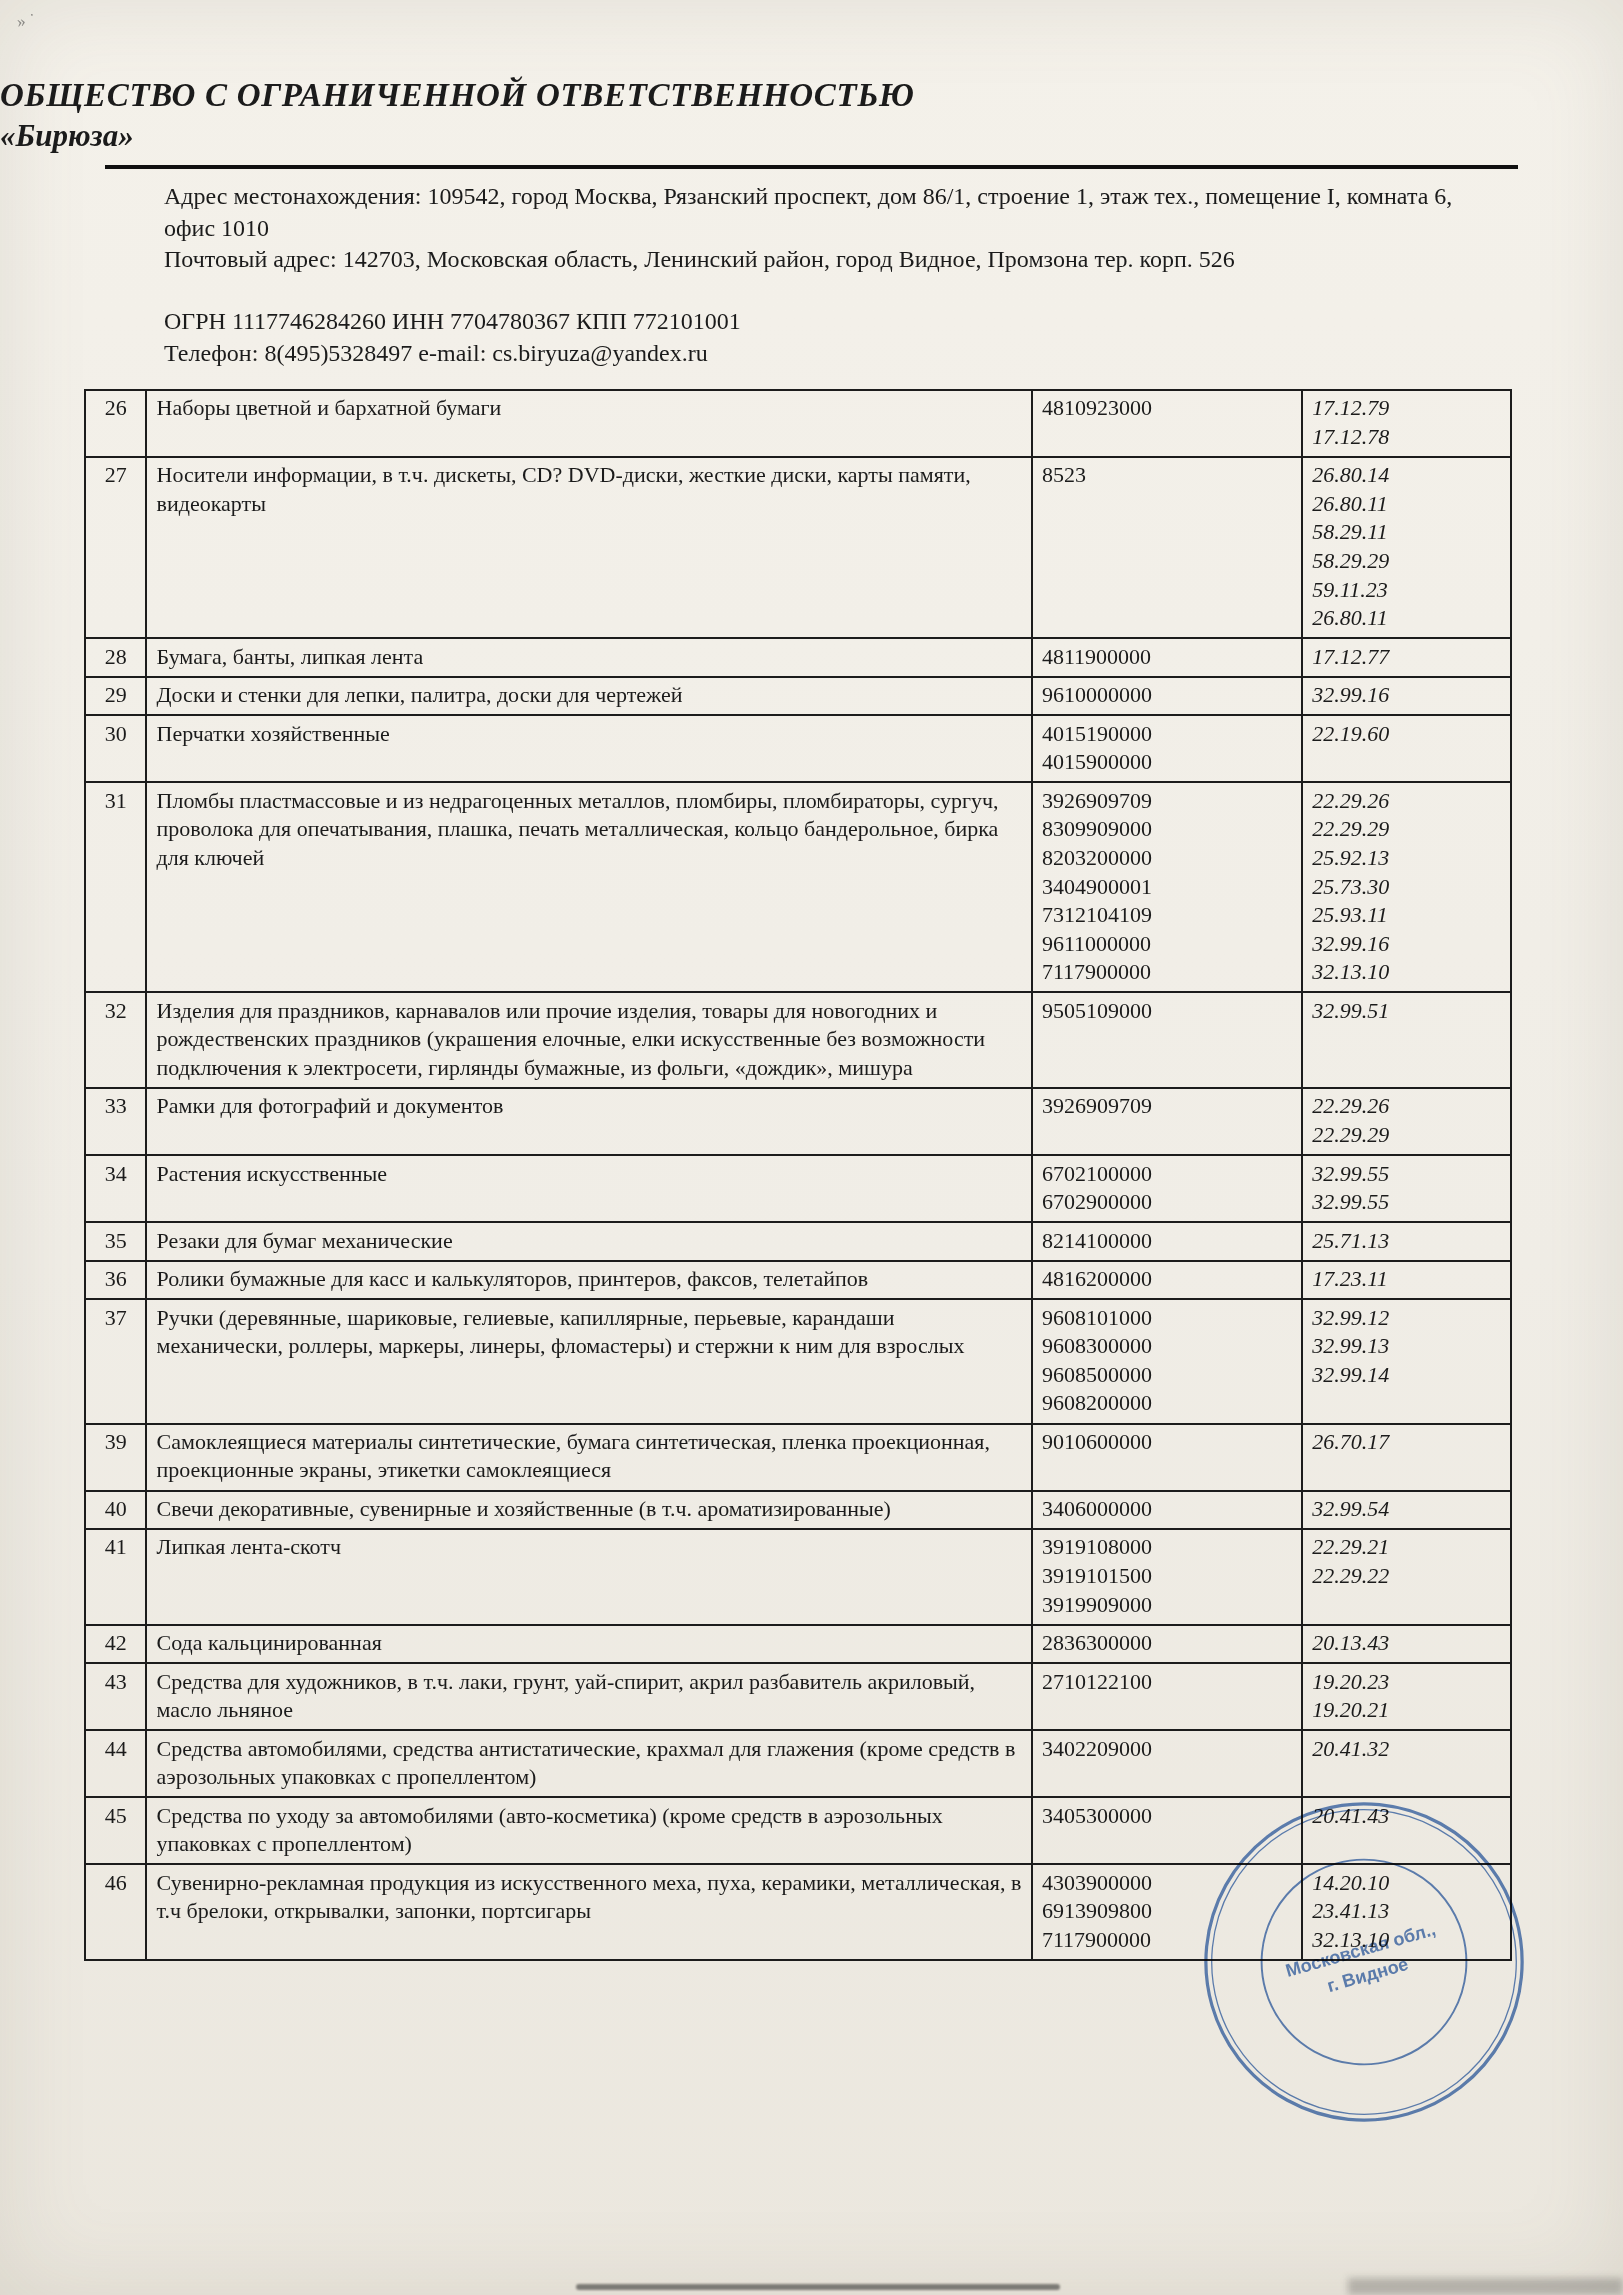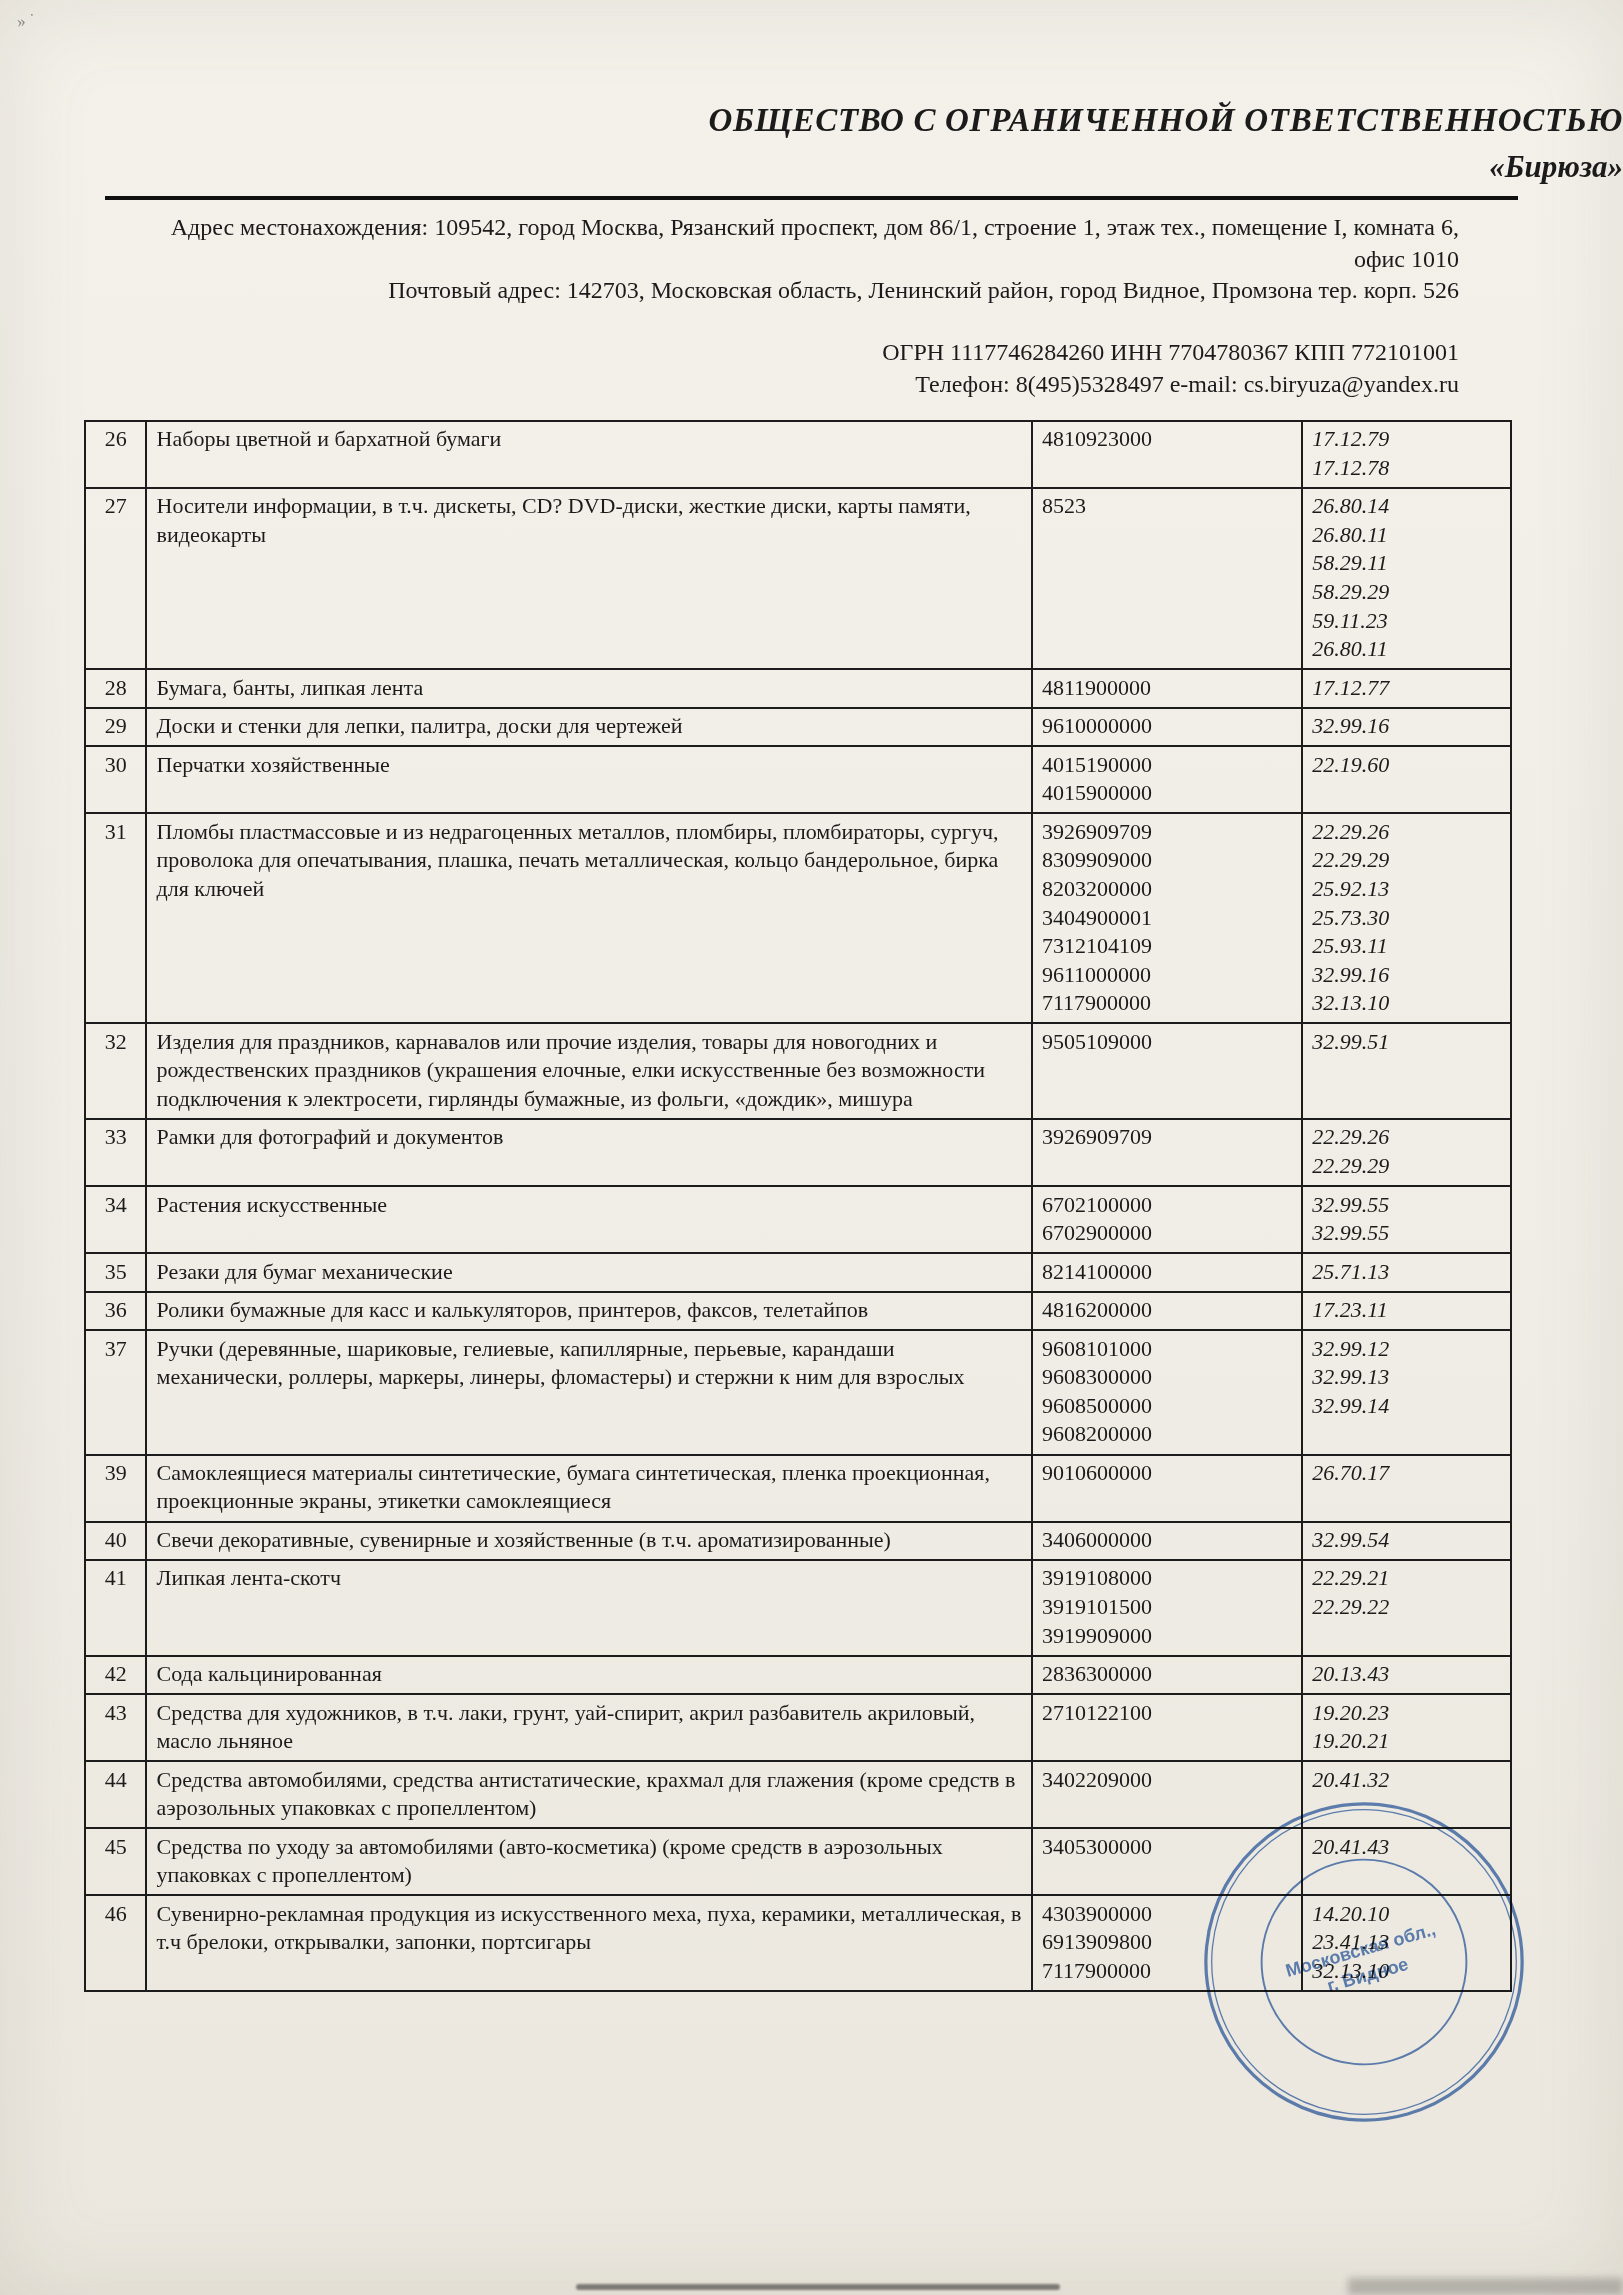--- a/index.html
+++ b/index.html
@@ -10,33 +10,33 @@
     height: 2295px;
     margin: 0 auto;
     background: linear-gradient(180deg, #f4f1ea 0%, #f0ede6 55%, #ebe7de 100%);
     box-shadow: inset 0 0 92px rgba(115, 105, 85, 0.14);
     overflow: hidden;
     font-family: "Liberation Serif", serif;
     color: #1b1b1b;
   }
 
   
-  .header { padding-top: 102px; text-align: right; }
+  .header { padding-top: 77px; text-align: left; }
 
   .org-type {
     font-size: 33px;
     font-weight: bold;
     font-style: italic;
     letter-spacing: 0.7px;
   }
   .org-name {
     font-size: 31px;
     font-weight: bold;
     font-style: italic;
-    margin-top: 10px;
+    margin-top: 4px;
   }
   .header-rule {
     width: 1413px;
     height: 4.6px;
     background: #101010;
     margin: 10.5px auto 11.8px auto;
   }
   .addr {
     font-size: 24px;
     line-height: 1.32;

